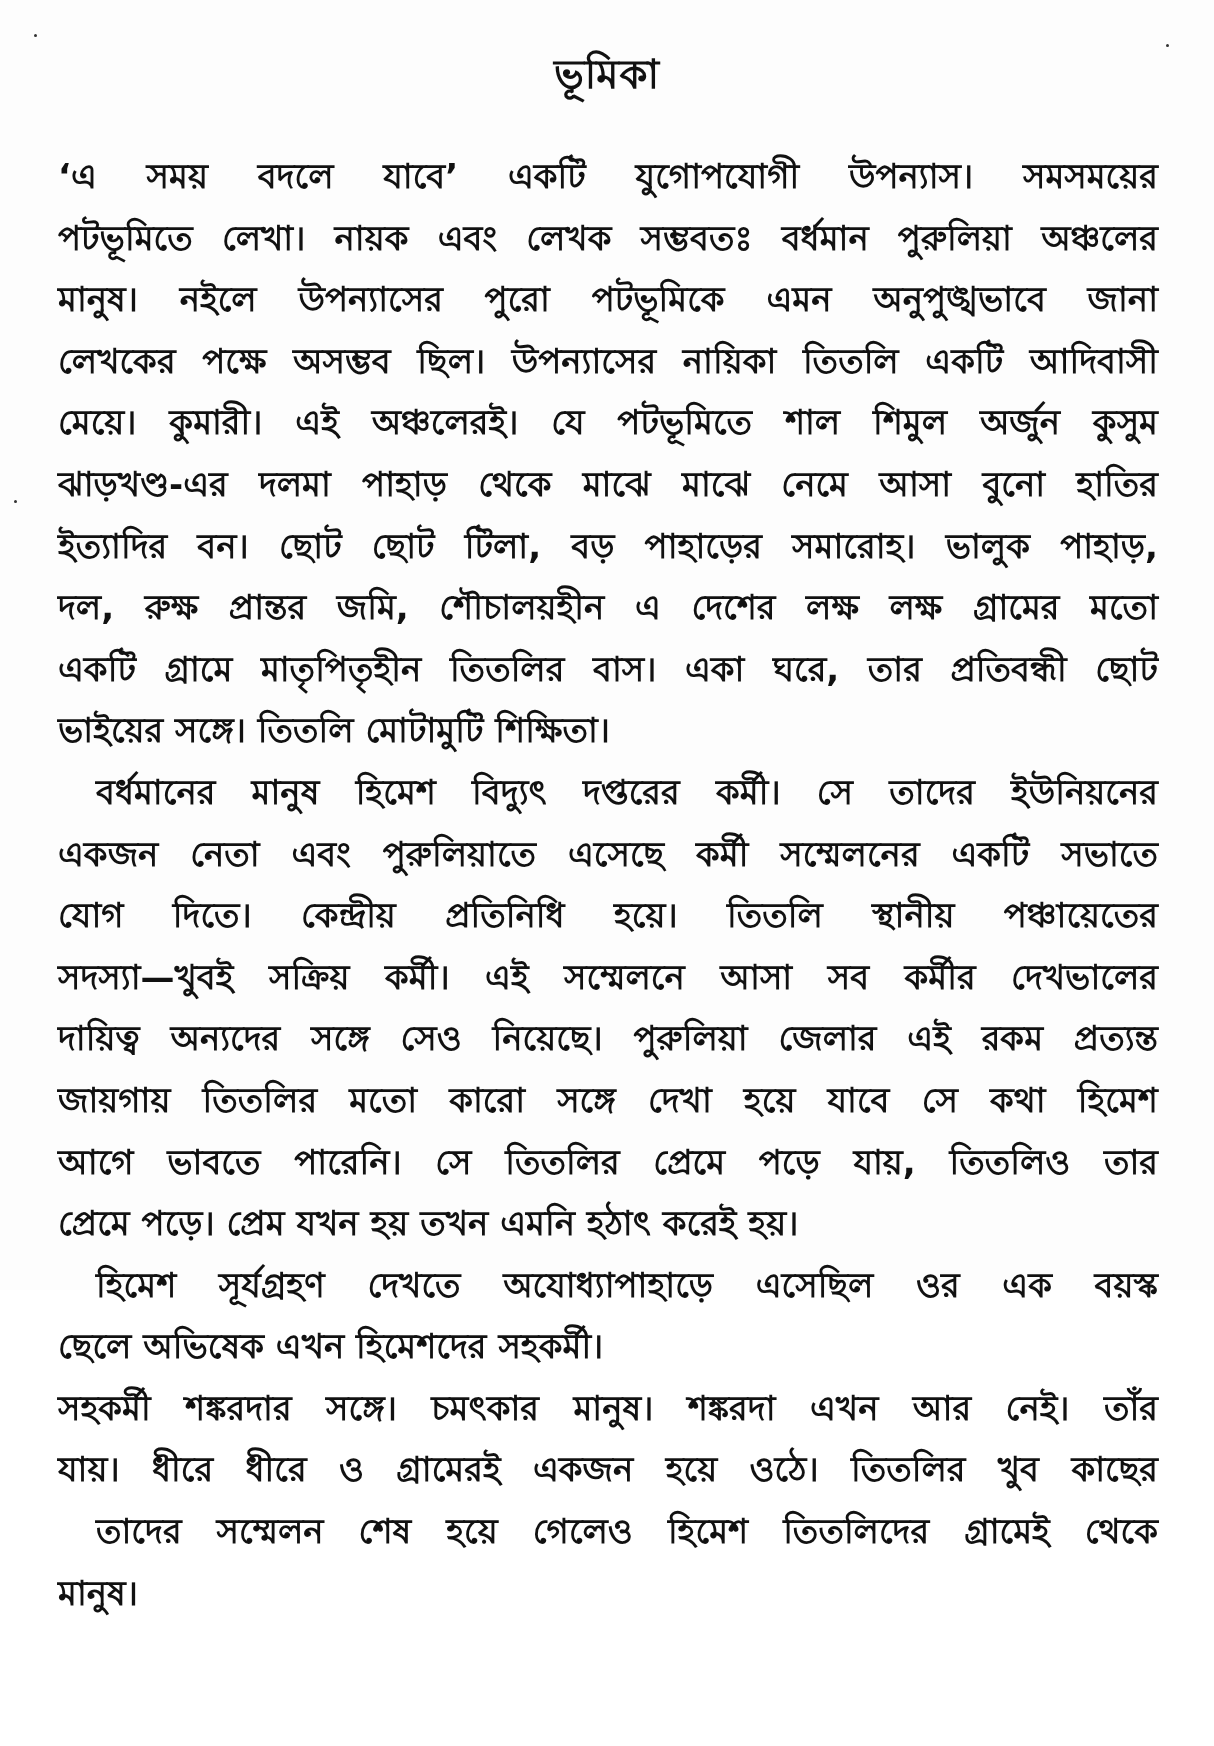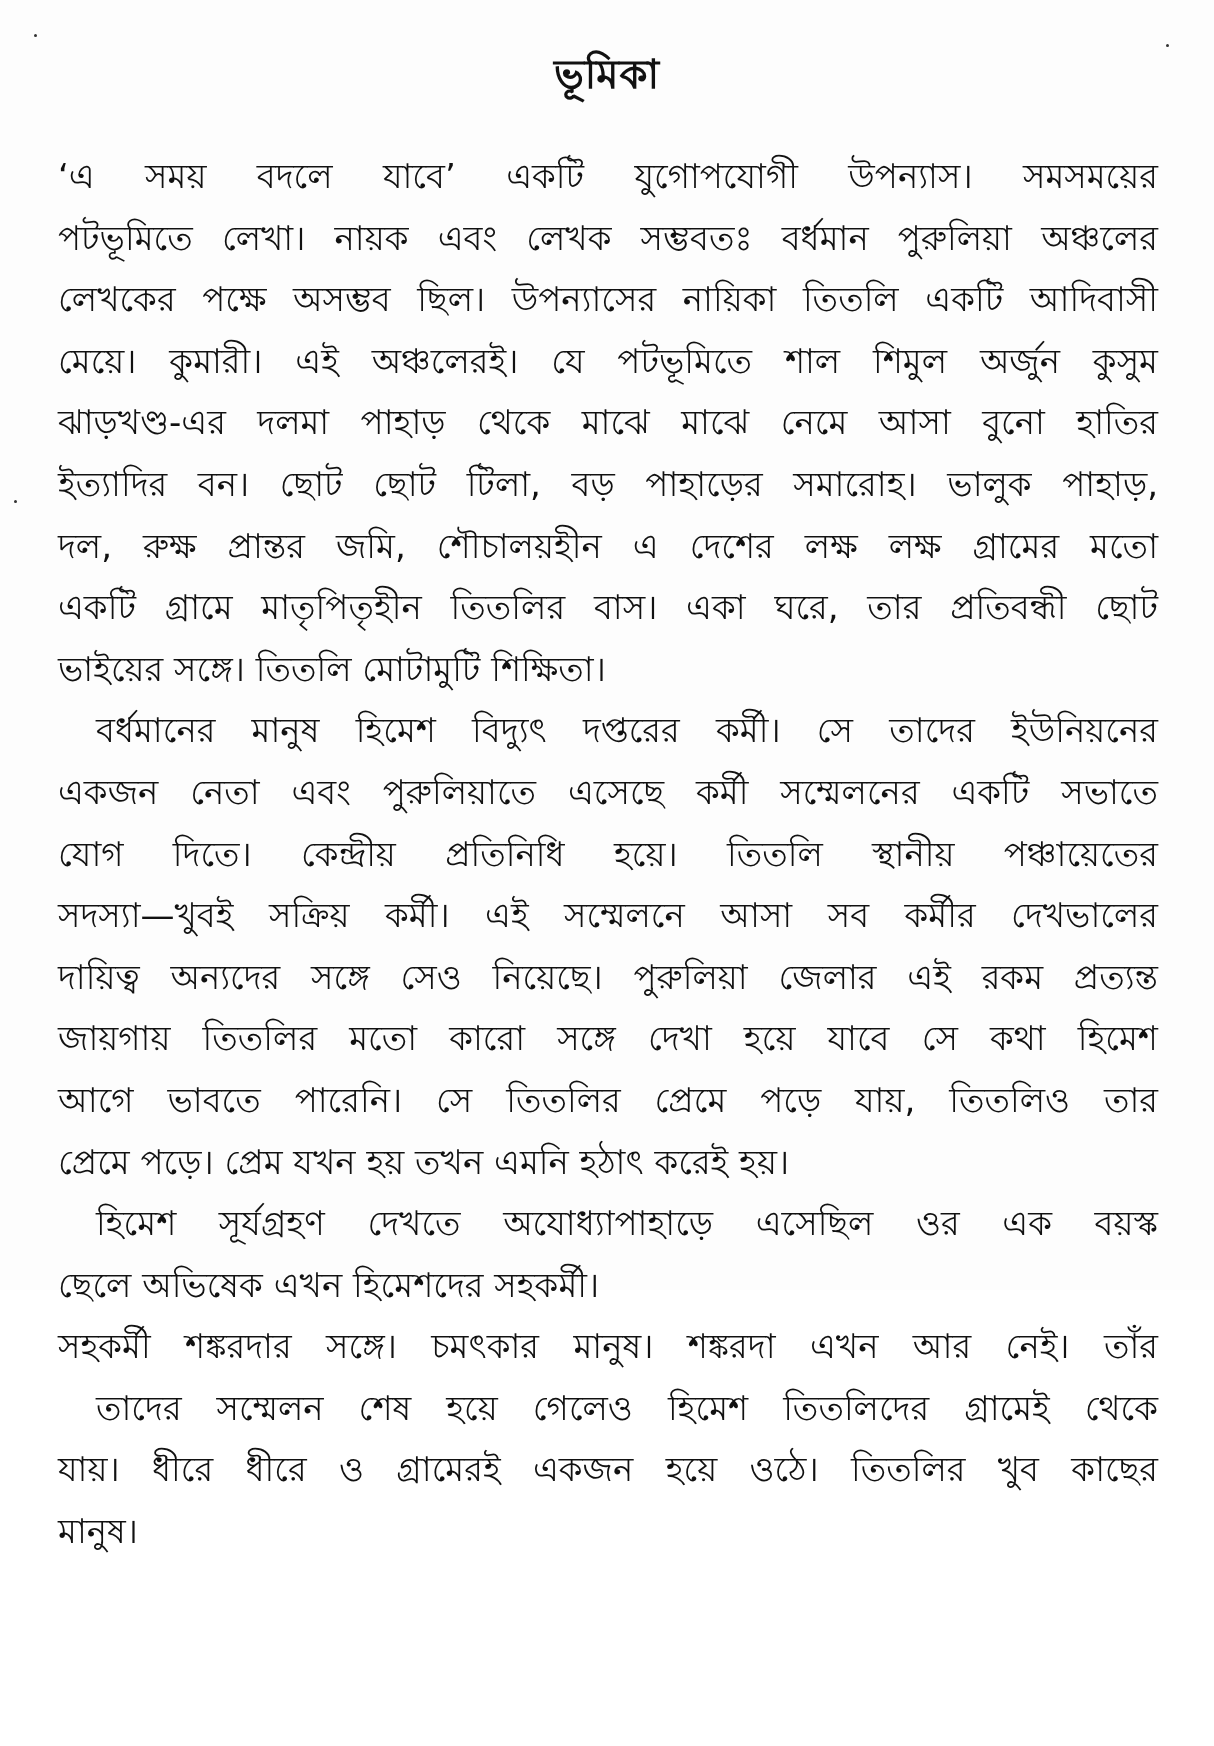--- a/index.html
+++ b/index.html
@@ -36,21 +36,21 @@
       position: absolute;
       top: 146px;
       left: 58px;
       width: 1100px;
     }
     .line {
       display: block;
       height: 61.6px;
       line-height: 61.6px;
       font-size: 34px;
-      font-weight: normal;
+      font-weight: bold;
       white-space: nowrap;
       text-align: justify;
       text-align-last: justify;
     }
     .line.last {
       text-align-last: left;
     }
     .line.indent {
       padding-left: 38px;
     }
@@ -63,39 +63,40 @@
   </style>
 </head>
 <body>
 
 <div class="page">
   <div class="title">ভূমিকা</div>
 
   <div class="body">
     <span class="line">‘এ সময় বদলে যাবে’ একটি যুগোপযোগী উপন্যাস। সমসময়ের</span>
     <span class="line">পটভূমিতে লেখা। নায়ক এবং লেখক সম্ভবতঃ বর্ধমান পুরুলিয়া অঞ্চলের</span>
+    <span class="line">মানুষ। নইলে উপন্যাসের পুরো পটভূমিকে এমন অনুপুঙ্খভাবে জানা</span>
     <span class="line">লেখকের পক্ষে অসম্ভব ছিল। উপন্যাসের নায়িকা তিতলি একটি আদিবাসী</span>
     <span class="line">মেয়ে। কুমারী। এই অঞ্চলেরই। যে পটভূমিতে শাল শিমুল অর্জুন কুসুম</span>
     <span class="line">ঝাড়খণ্ড-এর দলমা পাহাড় থেকে মাঝে মাঝে নেমে আসা বুনো হাতির</span>
     <span class="line">ইত্যাদির বন। ছোট ছোট টিলা, বড় পাহাড়ের সমারোহ। ভালুক পাহাড়,</span>
     <span class="line">দল, রুক্ষ প্রান্তর জমি, শৌচালয়হীন এ দেশের লক্ষ লক্ষ গ্রামের মতো</span>
     <span class="line">একটি গ্রামে মাতৃপিতৃহীন তিতলির বাস। একা ঘরে, তার প্রতিবন্ধী ছোট</span>
     <span class="line last">ভাইয়ের সঙ্গে। তিতলি মোটামুটি শিক্ষিতা।</span>
     <span class="line indent">বর্ধমানের মানুষ হিমেশ বিদ্যুৎ দপ্তরের কর্মী। সে তাদের ইউনিয়নের</span>
     <span class="line">একজন নেতা এবং পুরুলিয়াতে এসেছে কর্মী সম্মেলনের একটি সভাতে</span>
     <span class="line">যোগ দিতে। কেন্দ্রীয় প্রতিনিধি হয়ে। তিতলি স্থানীয় পঞ্চায়েতের</span>
     <span class="line">সদস্যা—খুবই সক্রিয় কর্মী। এই সম্মেলনে আসা সব কর্মীর দেখভালের</span>
     <span class="line">দায়িত্ব অন্যদের সঙ্গে সেও নিয়েছে। পুরুলিয়া জেলার এই রকম প্রত্যন্ত</span>
     <span class="line">জায়গায় তিতলির মতো কারো সঙ্গে দেখা হয়ে যাবে সে কথা হিমেশ</span>
     <span class="line">আগে ভাবতে পারেনি। সে তিতলির প্রেমে পড়ে যায়, তিতলিও তার</span>
     <span class="line last">প্রেমে পড়ে। প্রেম যখন হয় তখন এমনি হঠাৎ করেই হয়।</span>
     <span class="line indent">হিমেশ সূর্যগ্রহণ দেখতে অযোধ্যাপাহাড়ে এসেছিল ওর এক বয়স্ক</span>
     <span class="line last">ছেলে অভিষেক এখন হিমেশদের সহকর্মী।</span>
     <span class="line">সহকর্মী শঙ্করদার সঙ্গে। চমৎকার মানুষ। শঙ্করদা এখন আর নেই। তাঁর</span>
+    <span class="line">যায়। ধীরে ধীরে ও গ্রামেরই একজন হয়ে ওঠে। তিতলির খুব কাছের</span>
     <span class="line indent">তাদের সম্মেলন শেষ হয়ে গেলেও হিমেশ তিতলিদের গ্রামেই থেকে</span>
-    <span class="line">যায়। ধীরে ধীরে ও গ্রামেরই একজন হয়ে ওঠে। তিতলির খুব কাছের</span>
     <span class="line last">মানুষ।</span>
   </div>
 
   <span class="speck" style="left:34px;top:34px;"></span>
   <span class="speck" style="left:1166px;top:44px;"></span>
   <span class="speck" style="left:14px;top:500px;"></span>
 </div>
 
 </body></html>

